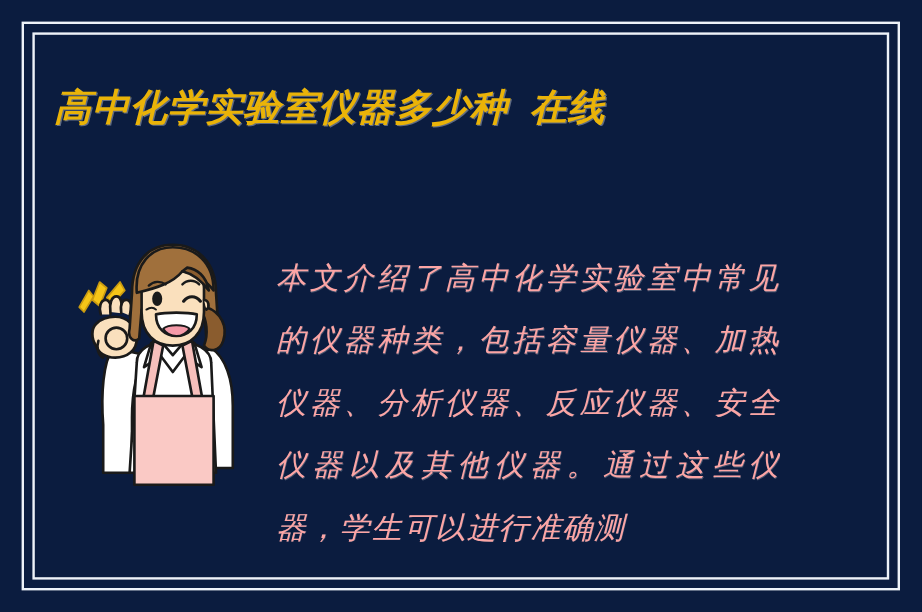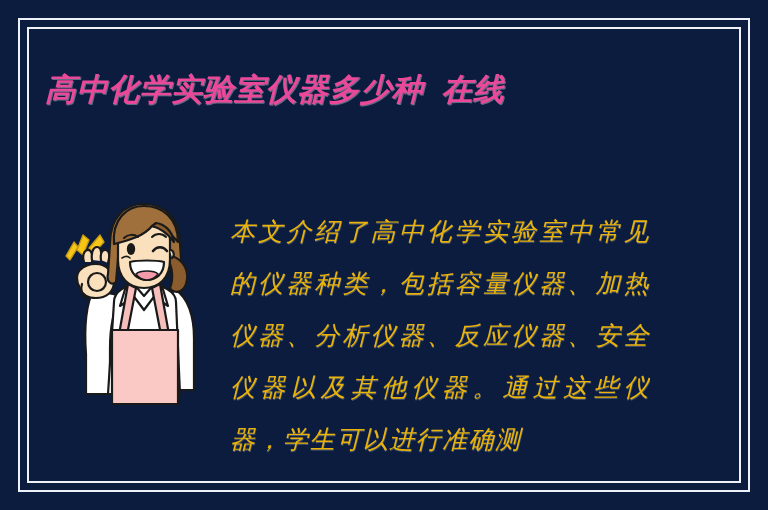--- a/index.html
+++ b/index.html
@@ -39,21 +39,21 @@
   }
 
   
   .title-block {
     position: absolute;
     left: 45px;
     top: 62px;
     width: 660px;
   }
   .title-line {
-    color: #ec4899;
+    color: #eab308;
     font-size: 31px;
     font-weight: bold;
     font-style: italic;
     letter-spacing: 0.5px;
     line-height: 56px;
     white-space: pre;
     text-shadow: 1px 1px 0 rgba(255,255,255,0.35);
   }
 
   
@@ -70,21 +70,21 @@
   .body-text {
     position: absolute;
     left: 230px;
     top: 206px;
     width: 420px;
     height: 250px;
     overflow: hidden;
   }
   .body-text p {
     margin: 0;
-    color: #eab308;
+    color: #fca5a5;
     font-family: "DejaVu Serif", "Liberation Serif", serif;
     font-size: 25px;
     font-style: italic;
     font-weight: 500;
     line-height: 52px;
     letter-spacing: 1.5px;
     text-align: justify;
     text-align-last: left;
     text-shadow: 0.5px 0.5px 0 rgba(255,255,255,0.25);
   }

